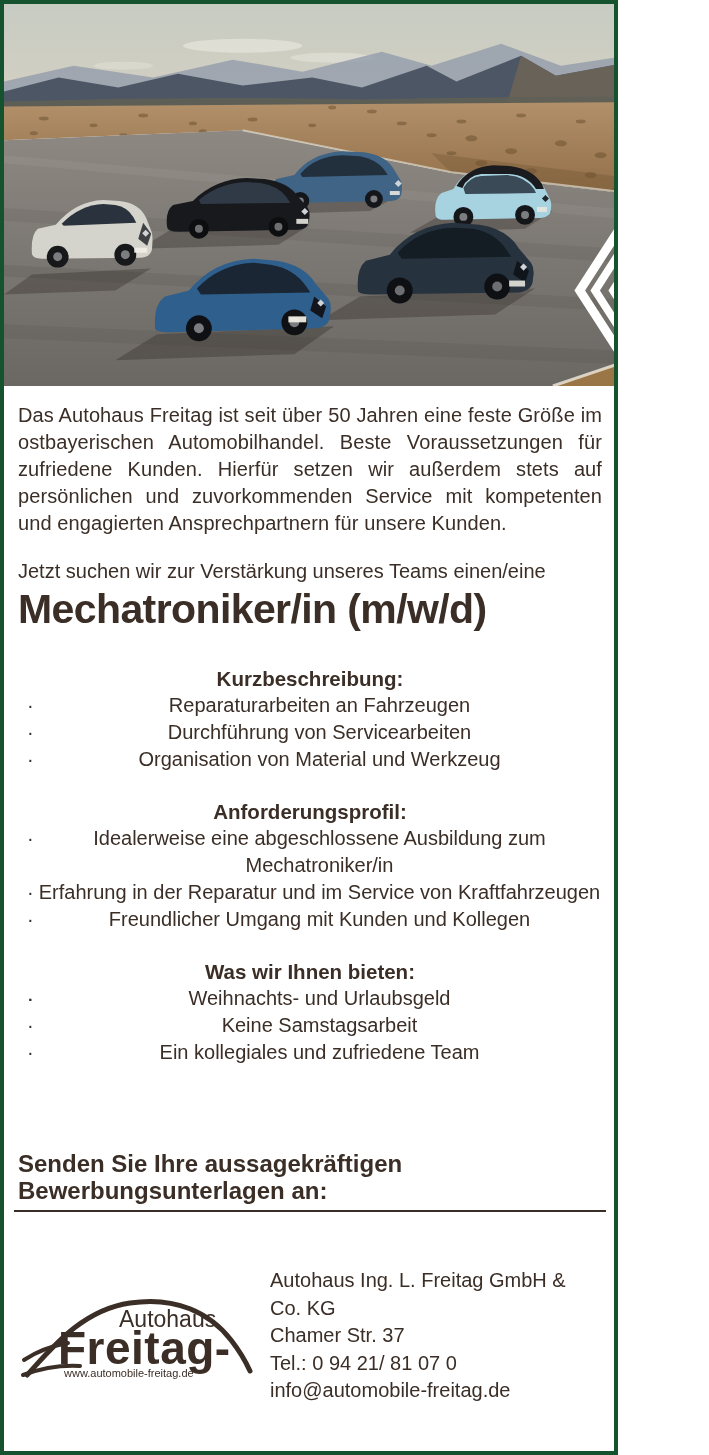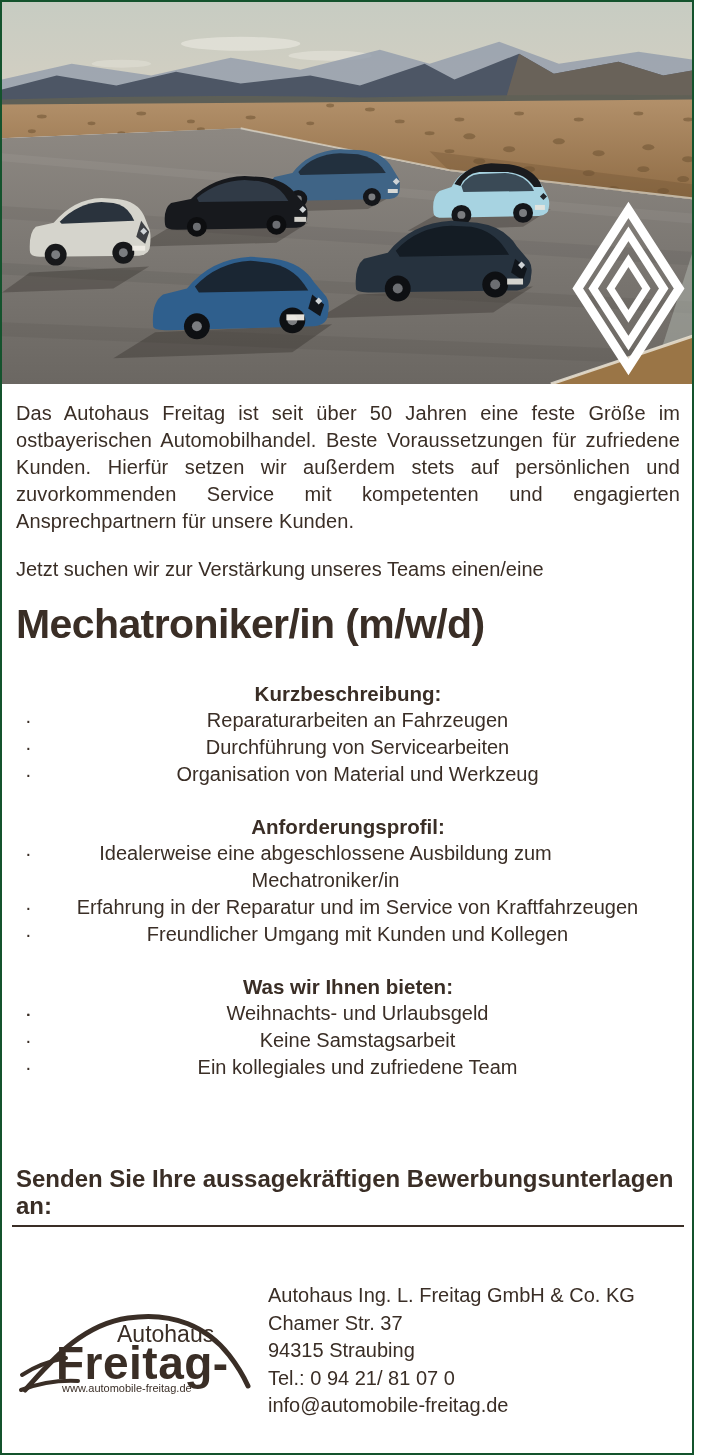--- a/index.html
+++ b/index.html
@@ -1,38 +1,38 @@
 <!DOCTYPE html>
 <html lang="de"><head>
 <meta charset="utf-8">
 <style>
   * { box-sizing: border-box; }
   html, body { margin: 0; padding: 0; background: #ffffff; }
   .page {
     position: relative;
-    width: 694px;
+    width: 618px;
     height: 1455px;
     background: #ffffff;
-    border: 2px solid #14532d;
+    border: 4px solid #14532d;
     overflow: hidden;
     font-family: "Liberation Sans", "DejaVu Sans", sans-serif;
     color: #3a2e26;
   }
   .hero { display: block; width: 705px; height: 382px; }
   .content { padding: 0 12px 0 14px; }
   .intro-paragraph {
     margin: 16px 0 0;
     font-size: 20px;
     line-height: 27px;
     text-align: justify;
     letter-spacing: 0.1px;
   }
   .lead-in { margin: 21px 0 0; font-size: 20px; line-height: 27px; }
   .job-title {
-    margin: 18px 0 0;
+    margin: 1px 0 0;
     font-size: 41px;
     line-height: 46px;
     font-weight: 700;
     letter-spacing: -0.6px;
   }
   .section { margin-top: 25px; text-align: center; }
   .section.first { margin-top: 33px; }
   .section-heading { margin: 0; font-size: 20.5px; line-height: 27px; font-weight: 700; }
   ul.bullets { margin: 0; padding: 0; list-style: none; }
   .bullets li { position: relative; font-size: 20px; line-height: 27px; padding-left: 19px; }
@@ -266,20 +266,19 @@
           <path d="M3,95 C22,88 42,85 60,86" stroke-width="4"></path>
         </g>
         <text x="99" y="47" font-size="23" fill="#3a2e26">Autohaus</text>
         <text x="38" y="84" font-size="46" font-weight="bold" letter-spacing="0.5" fill="#3a2e26">Freitag-</text>
         <text x="44" y="97" font-size="11" fill="#3a2e26">www.automobile-freitag.de</text>
       </svg>
 
       <div class="contact">
         <div>Autohaus Ing. L. Freitag GmbH &amp; Co. KG</div>
         <div>Chamer Str. 37</div>
-        <div>94315 Straubing</div>
         <div>Tel.: 0 94 21/ 81 07 0</div>
         <div>info@automobile-freitag.de</div>
       </div>
     </div>
 
   </div>
 </div>
 
 </body></html>

